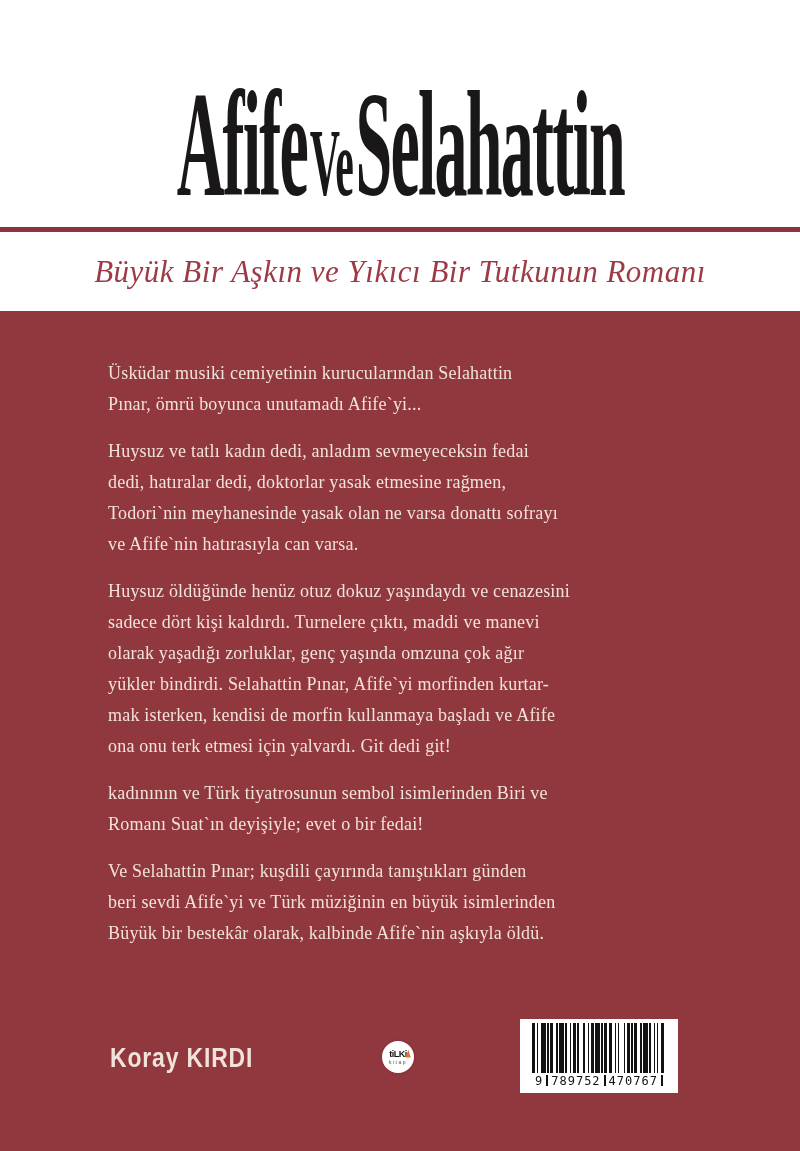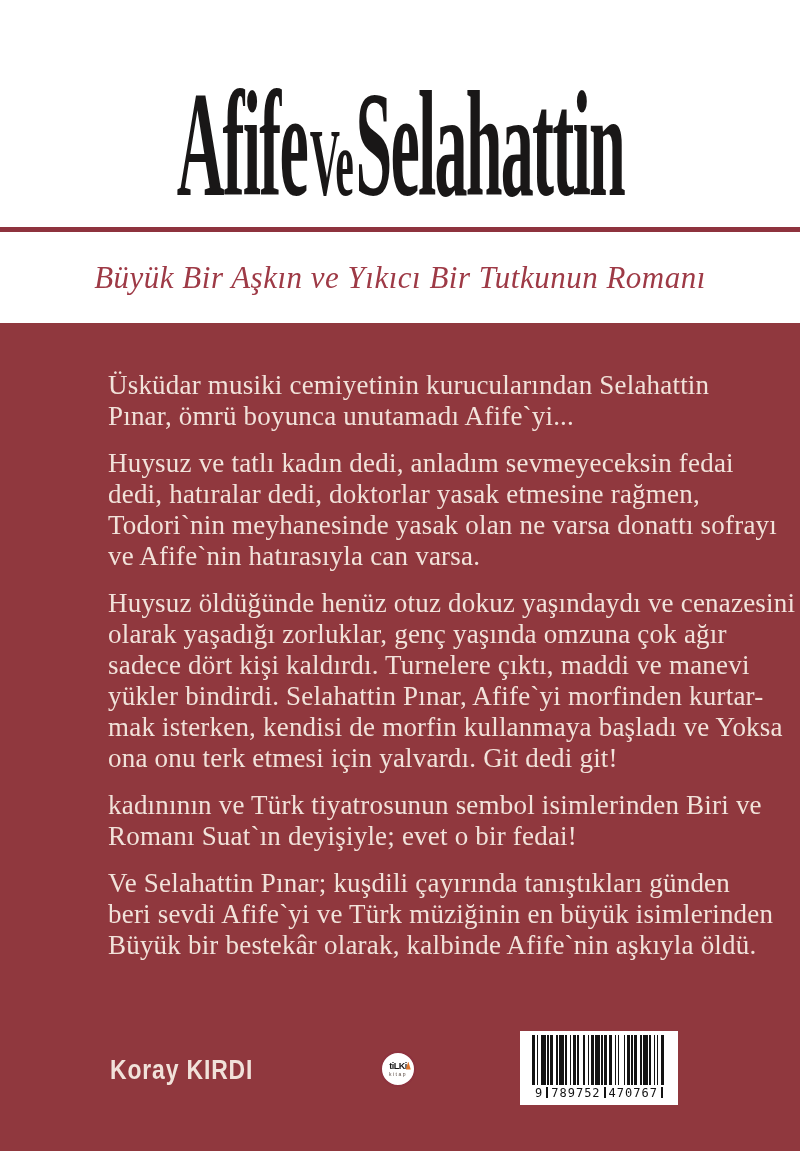--- a/index.html
+++ b/index.html
@@ -37,21 +37,21 @@
     padding:0 6px;
   }
 
   .rule {
     height:5px; width:800px;
     background:#8E333E;
   }
 
   
   .subtitle-band {
-    height:91px;
+    height:79px;
     display:flex; align-items:center; justify-content:center;
     background:#fff;
   }
   .subtitle {
     font-style:italic;
     font-size:31px;
     letter-spacing:0.5px;
     color:#9E3A46;
   }
 
@@ -60,21 +60,21 @@
     height:846px;
     background:#90383E;
     position:relative;
   }
   .body-text {
     padding:47px 80px 0 108px;
     color:#F1E2DA;
   }
   .para { margin-bottom:16px; }
   .para div {
-    font-size:27px;
+    font-size:18px;
     line-height:31px;
     white-space:nowrap;
     letter-spacing:0.2px;
   }
 
   
   .bottom-row {
     position:absolute;
     left:0; right:0; bottom:11px;
     height:177px;
@@ -169,24 +169,24 @@
           <div>Pınar, ömrü boyunca unutamadı Afife`yi...</div>
         </div>
       <div class="para">
           <div>Huysuz ve tatlı kadın dedi, anladım sevmeyeceksin fedai</div>
           <div>dedi, hatıralar dedi, doktorlar yasak etmesine rağmen,</div>
           <div>Todori`nin meyhanesinde yasak olan ne varsa donattı sofrayı</div>
           <div>ve Afife`nin hatırasıyla can varsa.</div>
         </div>
       <div class="para">
           <div>Huysuz öldüğünde henüz otuz dokuz yaşındaydı ve cenazesini</div>
+          <div>sadece dört kişi kaldırdı. Turnelere çıktı, maddi ve manevi</div>
           <div>olarak yaşadığı zorluklar, genç yaşında omzuna çok ağır</div>
-          <div>sadece dört kişi kaldırdı. Turnelere çıktı, maddi ve manevi</div>
           <div>yükler bindirdi. Selahattin Pınar, Afife`yi morfinden kurtar-</div>
-          <div>mak isterken, kendisi de morfin kullanmaya başladı ve Yoksa</div>
+          <div>mak isterken, kendisi de morfin kullanmaya başladı ve Afife</div>
           <div>ona onu terk etmesi için yalvardı. Git dedi git!</div>
         </div>
       <div class="para">
           <div>kadınının ve Türk tiyatrosunun sembol isimlerinden Biri ve</div>
           <div>Romanı Suat`ın deyişiyle; evet o bir fedai!</div>
         </div>
       <div class="para">
           <div>Ve Selahattin Pınar; kuşdili çayırında tanıştıkları günden</div>
           <div>beri sevdi Afife`yi ve Türk müziğinin en büyük isimlerinden</div>
           <div>Büyük bir bestekâr olarak, kalbinde Afife`nin aşkıyla öldü.</div>

